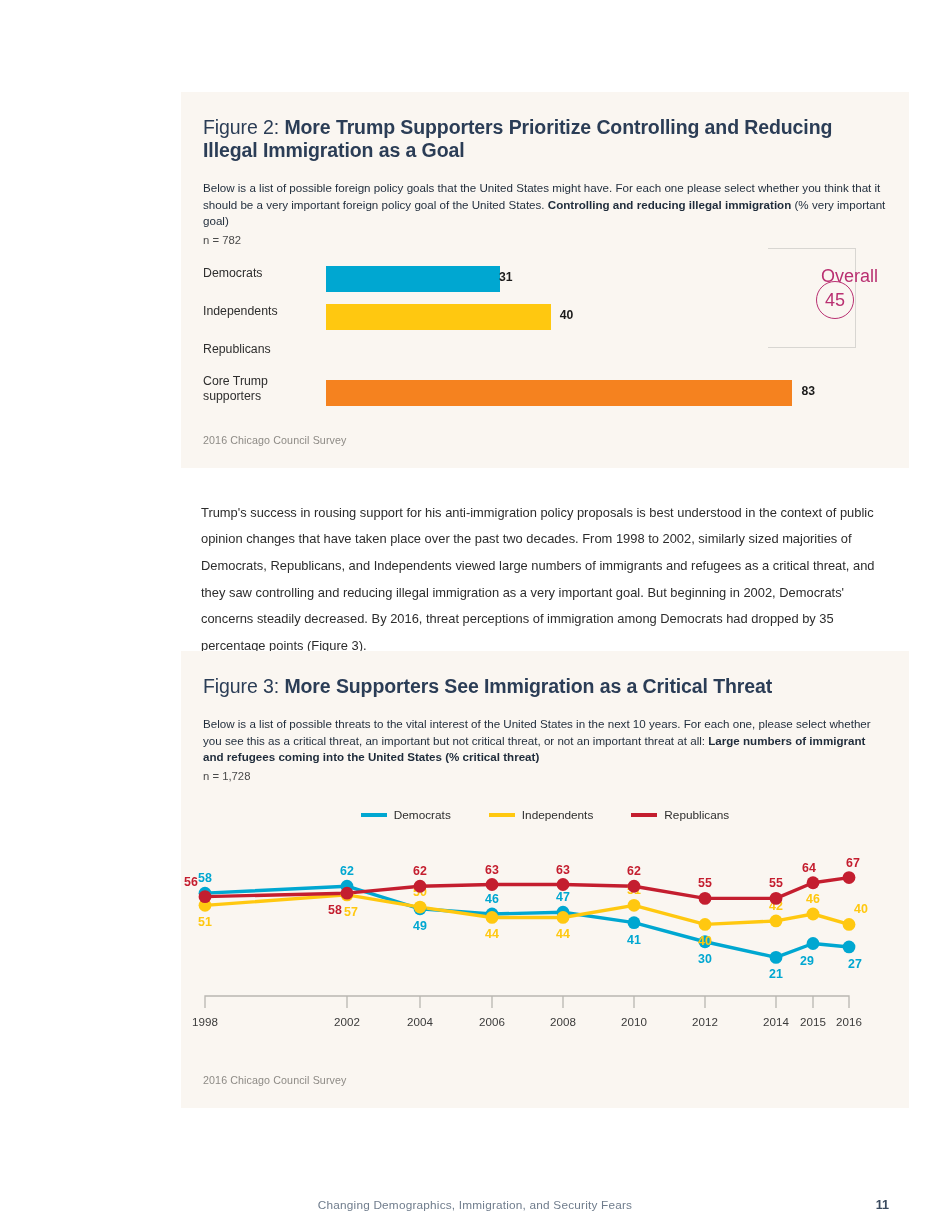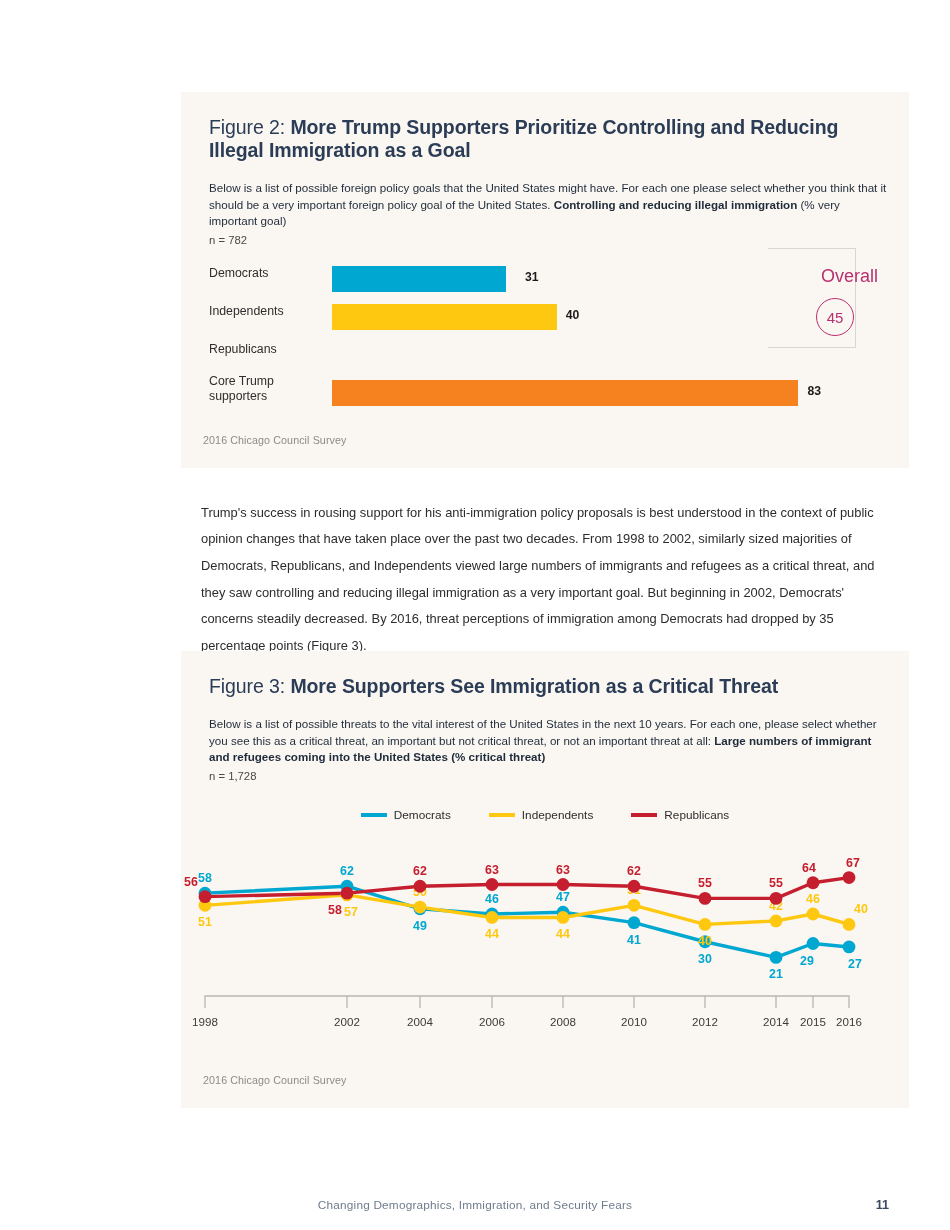--- a/index.html
+++ b/index.html
@@ -24,21 +24,21 @@
   
   .figure-panel {
     position: absolute;
     background: #faf6f1;
     left: 181px;
     width: 728px;
   }
   #figure2-panel { top: 92px; height: 376px; }
   #figure3-panel { top: 651px; height: 457px; }
 
-  .fig-inner { padding: 24px 22px 0 28px; }
+  .fig-inner { padding: 24px 22px 0 22px; }
 
   .fig-title {
     font-size: 19.5px;
     line-height: 23px;
     color: #2b3d56;
     margin: 0 0 18px 0;
     letter-spacing: -0.1px;
   }
   .fig-title .fig-label { font-weight: 400; }
   .fig-title .fig-headline { font-weight: bold; }
@@ -119,29 +119,29 @@
     position: absolute;
     right: -22px;
     top: 18px;
     font-size: 18px;
     color: #b93071;
     white-space: nowrap;
   }
   .overall-circle {
     position: absolute;
     right: 2px;
-    top: 50px;
+    top: 33px;
     width: 36px;
     height: 36px;
     border: 1.6px solid #b93071;
     border-radius: 50%;
     display: flex;
     align-items: center;
     justify-content: center;
-    font-size: 15px;
+    font-size: 18px;
     color: #b93071;
   }
 
   .fig-source {
     position: absolute;
     left: 22px;
     font-size: 10.7px;
     color: #8e8b86;
     letter-spacing: 0.1px;
     text-align: right;
@@ -224,21 +224,21 @@
         <span class="light">Below is a list of possible foreign policy goals that the United States might have. For each one please select whether you think that it should be a very important foreign policy goal of the United States. </span><span>Controlling and reducing illegal immigration</span><span class="light"> (% very important goal)</span>
         <span class="fig-n" style="display:block">n = 782</span>
       </p>
 
       <div class="bars">
 
         <div class="bar-row" style="top:0px">
           <span class="bar-label">Democrats</span>
           <div class="bar-track">
             <div class="bar-fill" id="bar-fill-0" style="width: 174.22px; background: rgb(0, 167, 209);"></div>
-            <span class="bar-value" id="bar-value-0" style="left: 193px;">31</span>
+            <span class="bar-value" id="bar-value-0" style="left: 173px;">31</span>
           </div>
         </div>
 
         <div class="bar-row" style="top:38px">
           <span class="bar-label">Independents</span>
           <div class="bar-track">
             <div class="bar-fill" id="bar-fill-1" style="width: 224.8px; background: rgb(255, 200, 16);"></div>
             <span class="bar-value" id="bar-value-1" style="left: 233.8px;">40</span>
           </div>
         </div>

